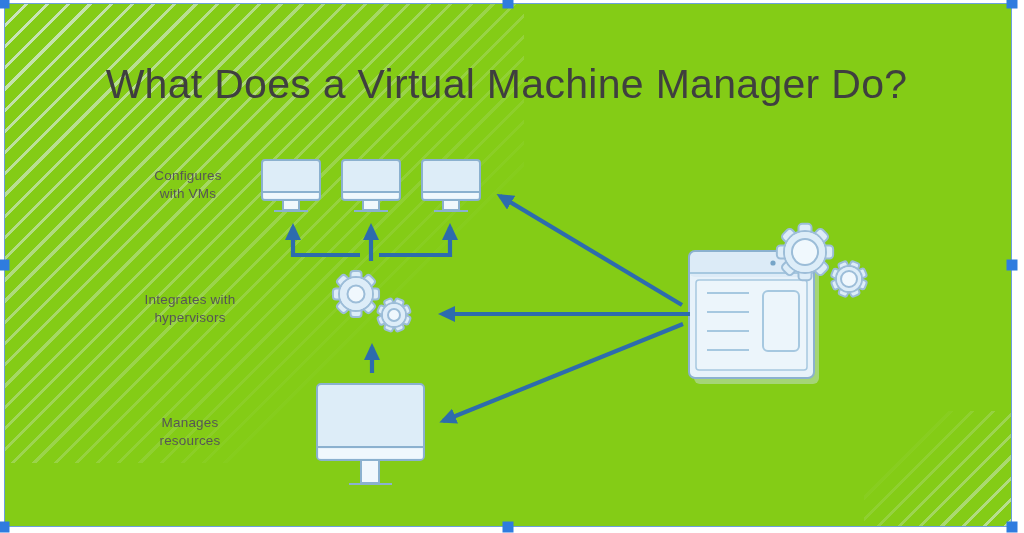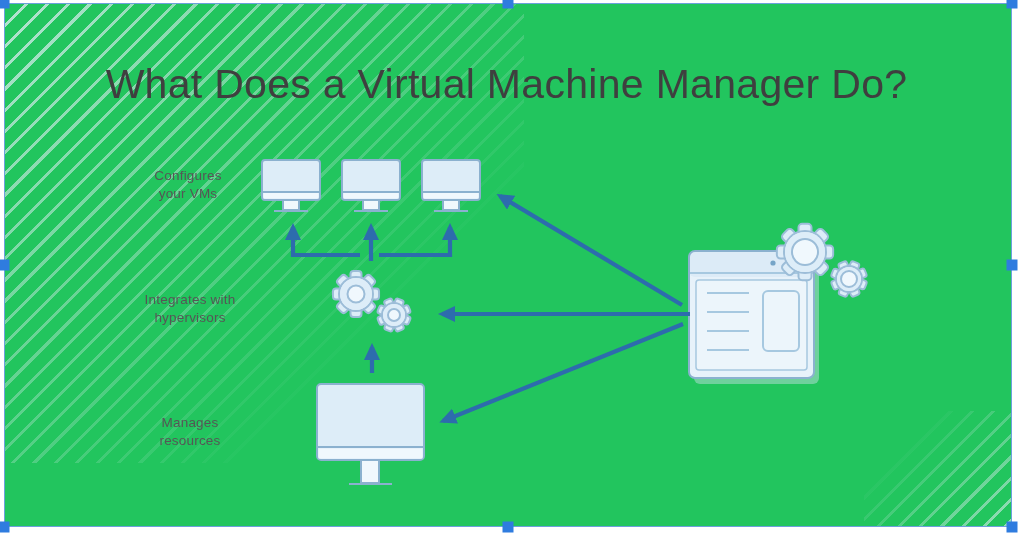--- a/index.html
+++ b/index.html
@@ -3,21 +3,21 @@
 <meta charset="utf-8">
 <style>
   html,body{margin:0;padding:0;}
   body{
     width:1024px;height:533px;position:relative;overflow:hidden;
     background:#ffffff;
     font-family:"Liberation Sans", sans-serif;
   }
   .image-area{
     position:absolute;left:4px;top:3px;width:1008px;height:524px;
-    background:#22c55e;overflow:hidden;
+    background:#84cc16;overflow:hidden;
   }
   .stripes{
     position:absolute;
     background:repeating-linear-gradient(135deg,
       var(--stripe-color,#e3edf6) 0px, var(--stripe-color,#e3edf6) 3px,
       transparent 3px, transparent 15px);
   }
   .stripes-tl{
     left:0;top:0;width:520px;height:460px;opacity:.85;
     -webkit-mask-image:linear-gradient(135deg,rgba(0,0,0,.9),transparent 72%);
@@ -77,21 +77,21 @@
 </head>
 <body>
 
 <div class="image-area">
   <div class="stripes stripes-tl"></div>
   <div class="stripes stripes-br"></div>
 
   <div class="title">What Does a Virtual Machine Manager Do?</div>
 
   <div class="dlabel lbl-configures">Configures
-your VMs</div>
+with VMs</div>
   <div class="dlabel lbl-integrates">Integrates with
 hypervisors</div>
   <div class="dlabel lbl-manages">Manages
 resources</div>
 
   <svg class="diagram" width="1024" height="533" viewBox="0 0 1024 533">
     <defs>
       <marker id="ah" markerUnits="userSpaceOnUse" markerWidth="18" markerHeight="16" refX="13" refY="8" orient="auto">
         <path d="M0,0 L17,8 L0,16 Z" style="fill:var(--arrow-blue,#2d6cad)"></path>
       </marker>

